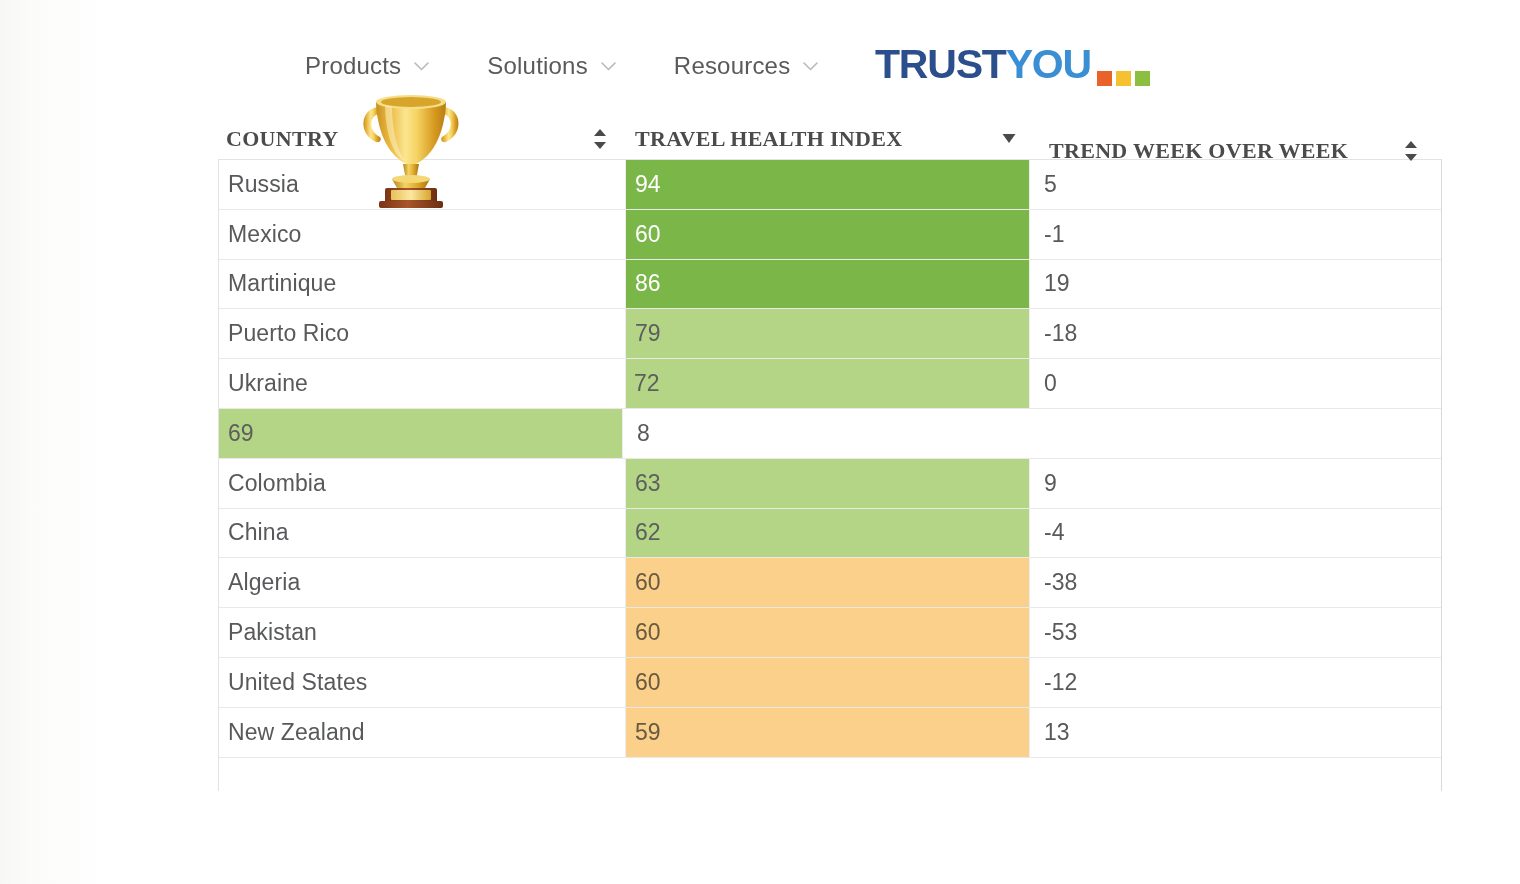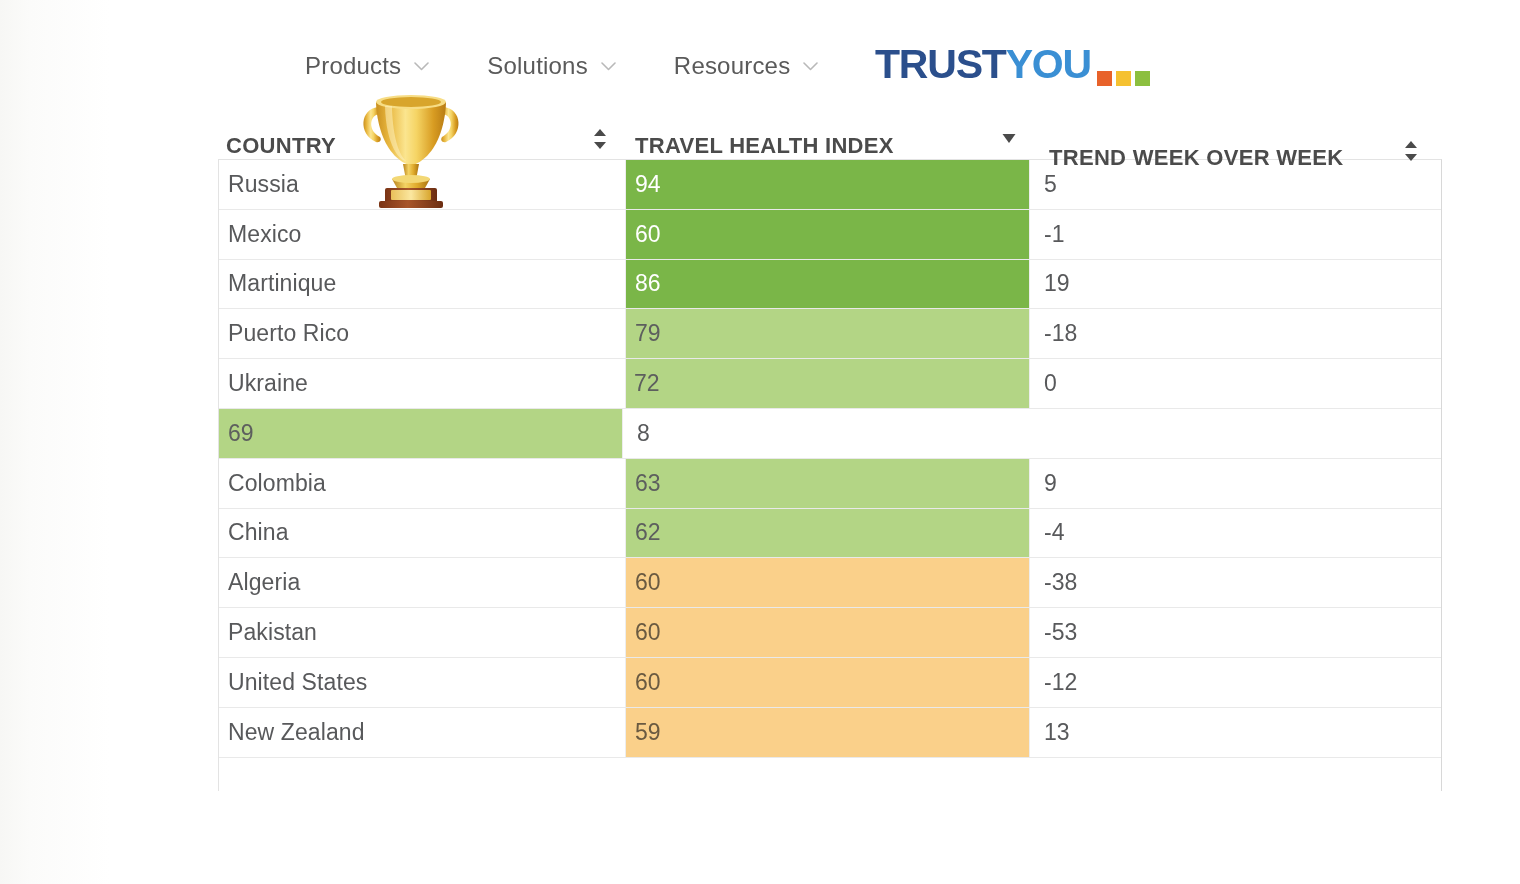--- a/index.html
+++ b/index.html
@@ -102,24 +102,25 @@
   
   #thead {
     display: flex;
     height: 41px;
     align-items: center;
     background: #ffffff;
   }
 
   .th {
     display: flex;
-    align-items: flex-end;
+    align-items: center;
     height: 41px;
     position: relative;
     cursor: pointer;
+    font-family: Liberation Serif, serif;
   }
   .th-country { width: 408px; padding-left: 8px; }
   .th-index   { width: 410px; padding-left: 9px; }
   .th-trend   { width: 406px; padding-left: 13px; margin-top: 24px; }
 
   .th-label {
     font-size: 22px;
     font-weight: bold;
     color: #4b4b4b;
     letter-spacing: 0.3px;

